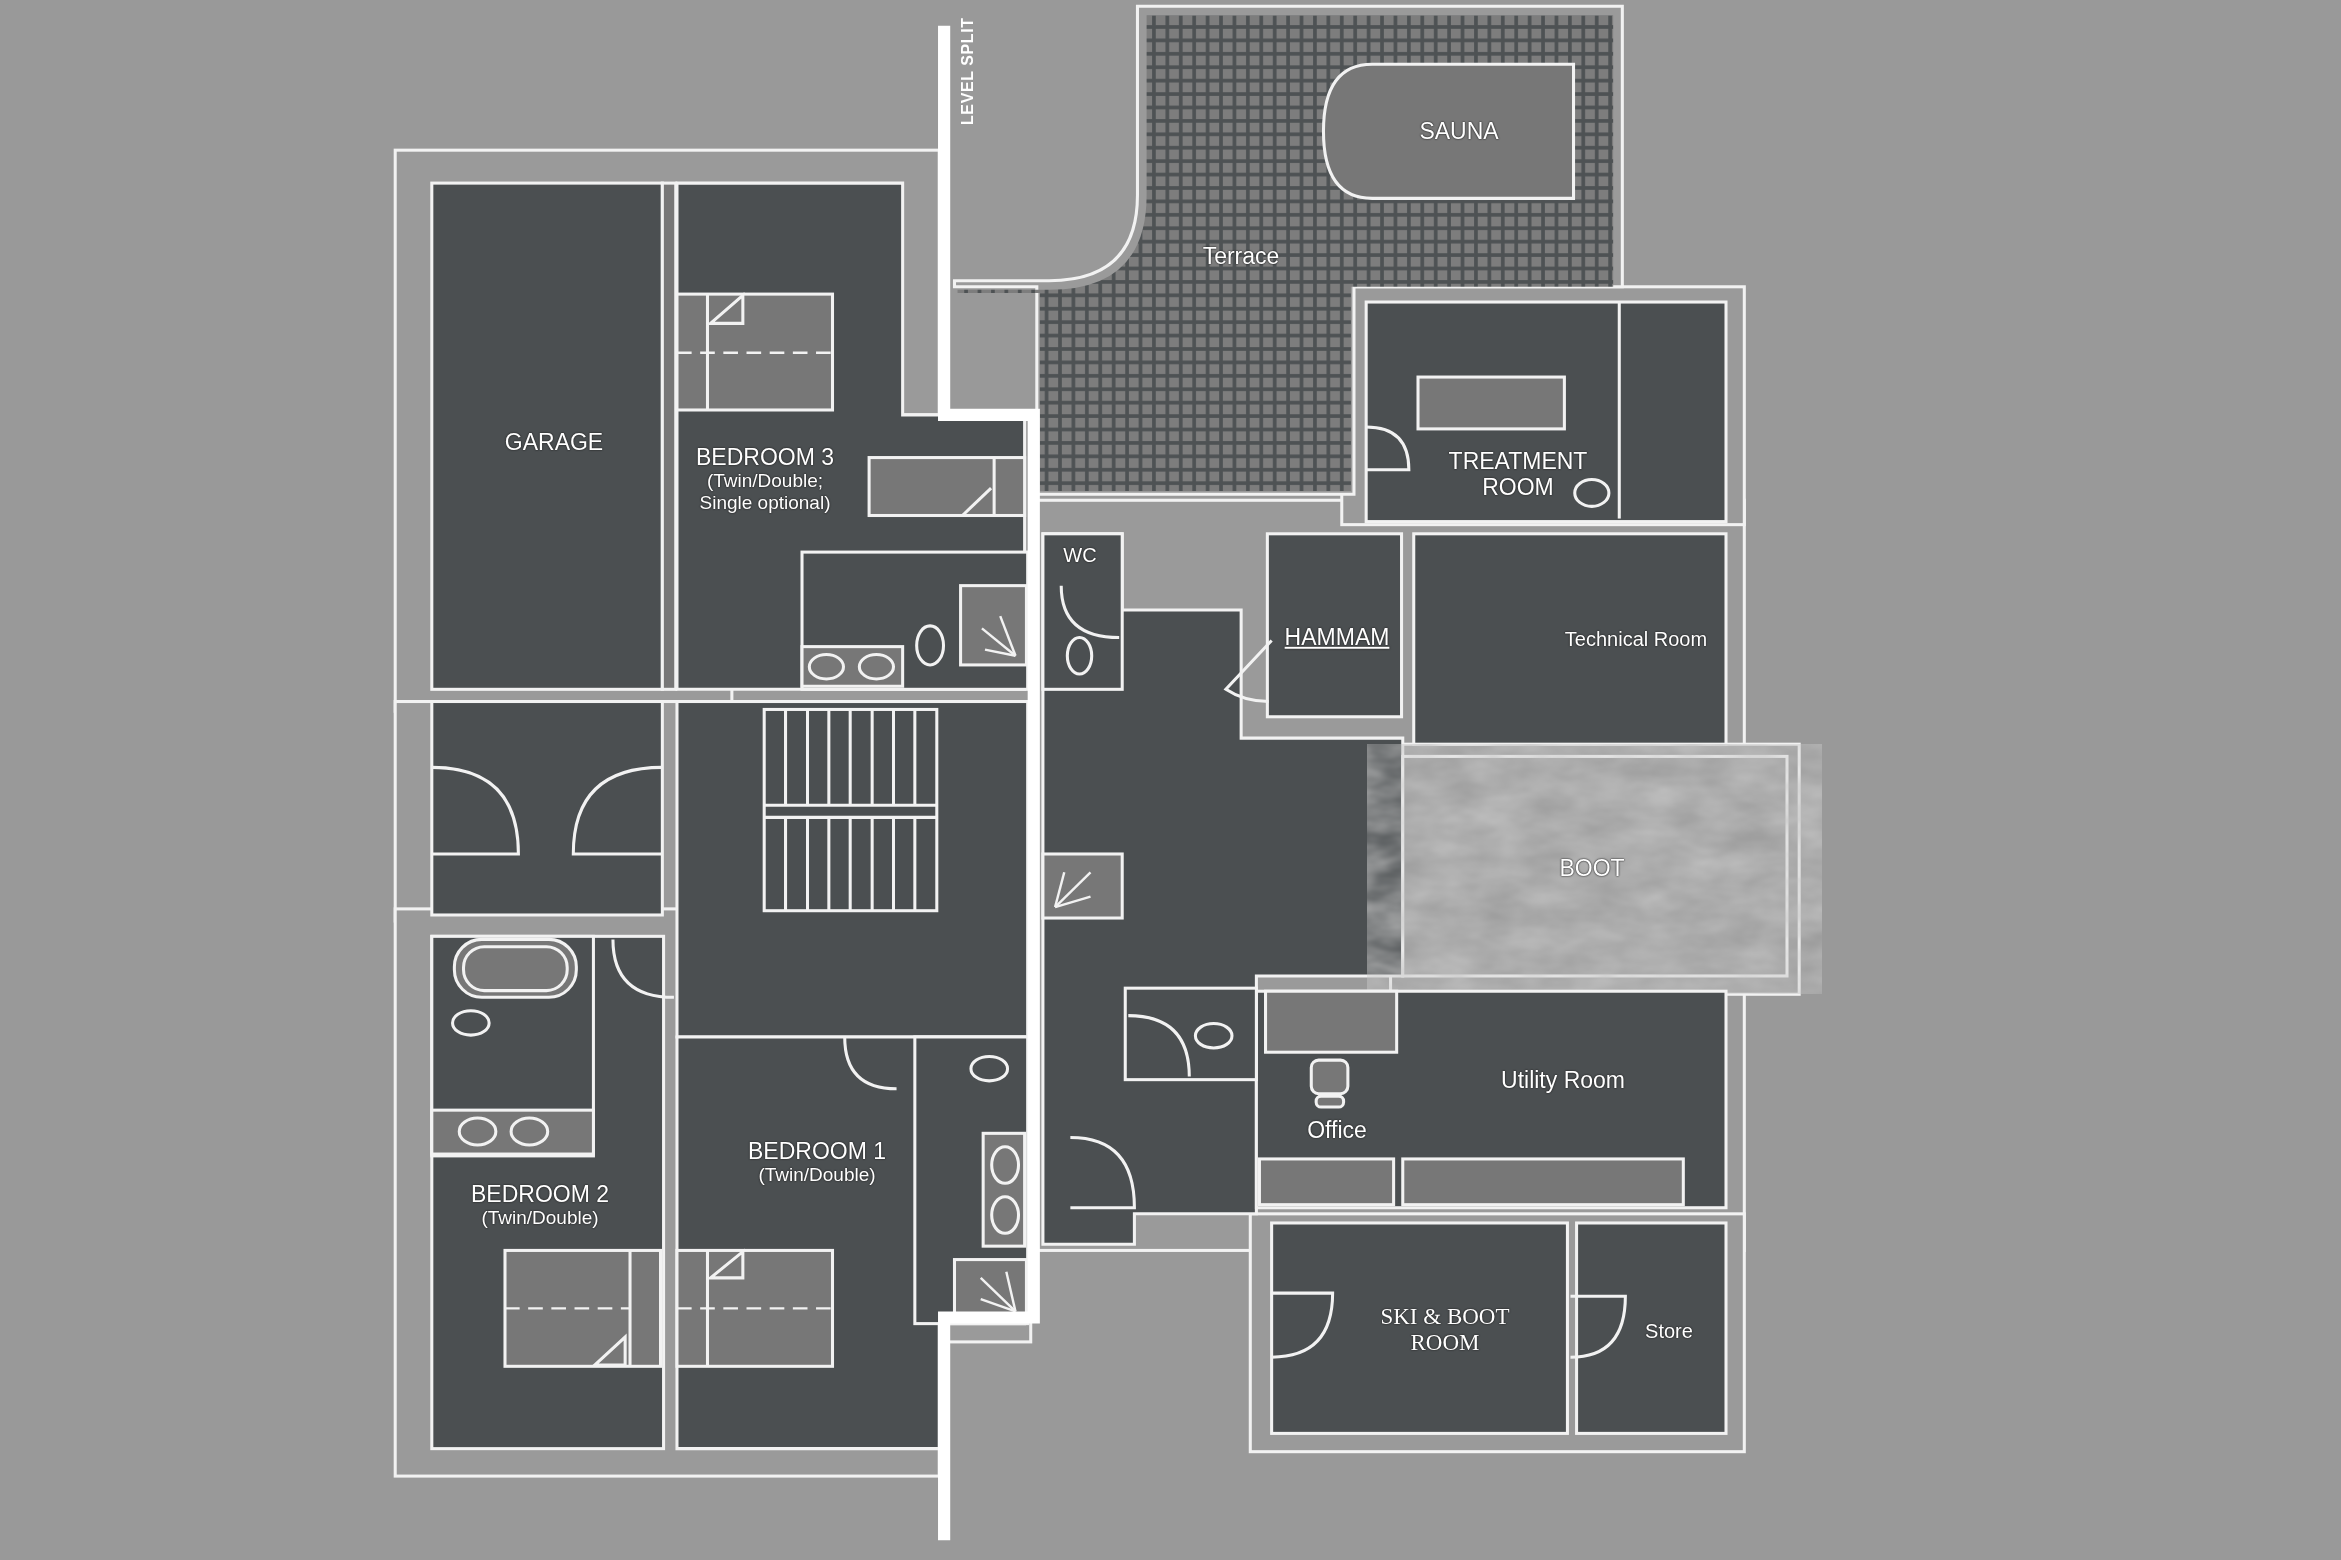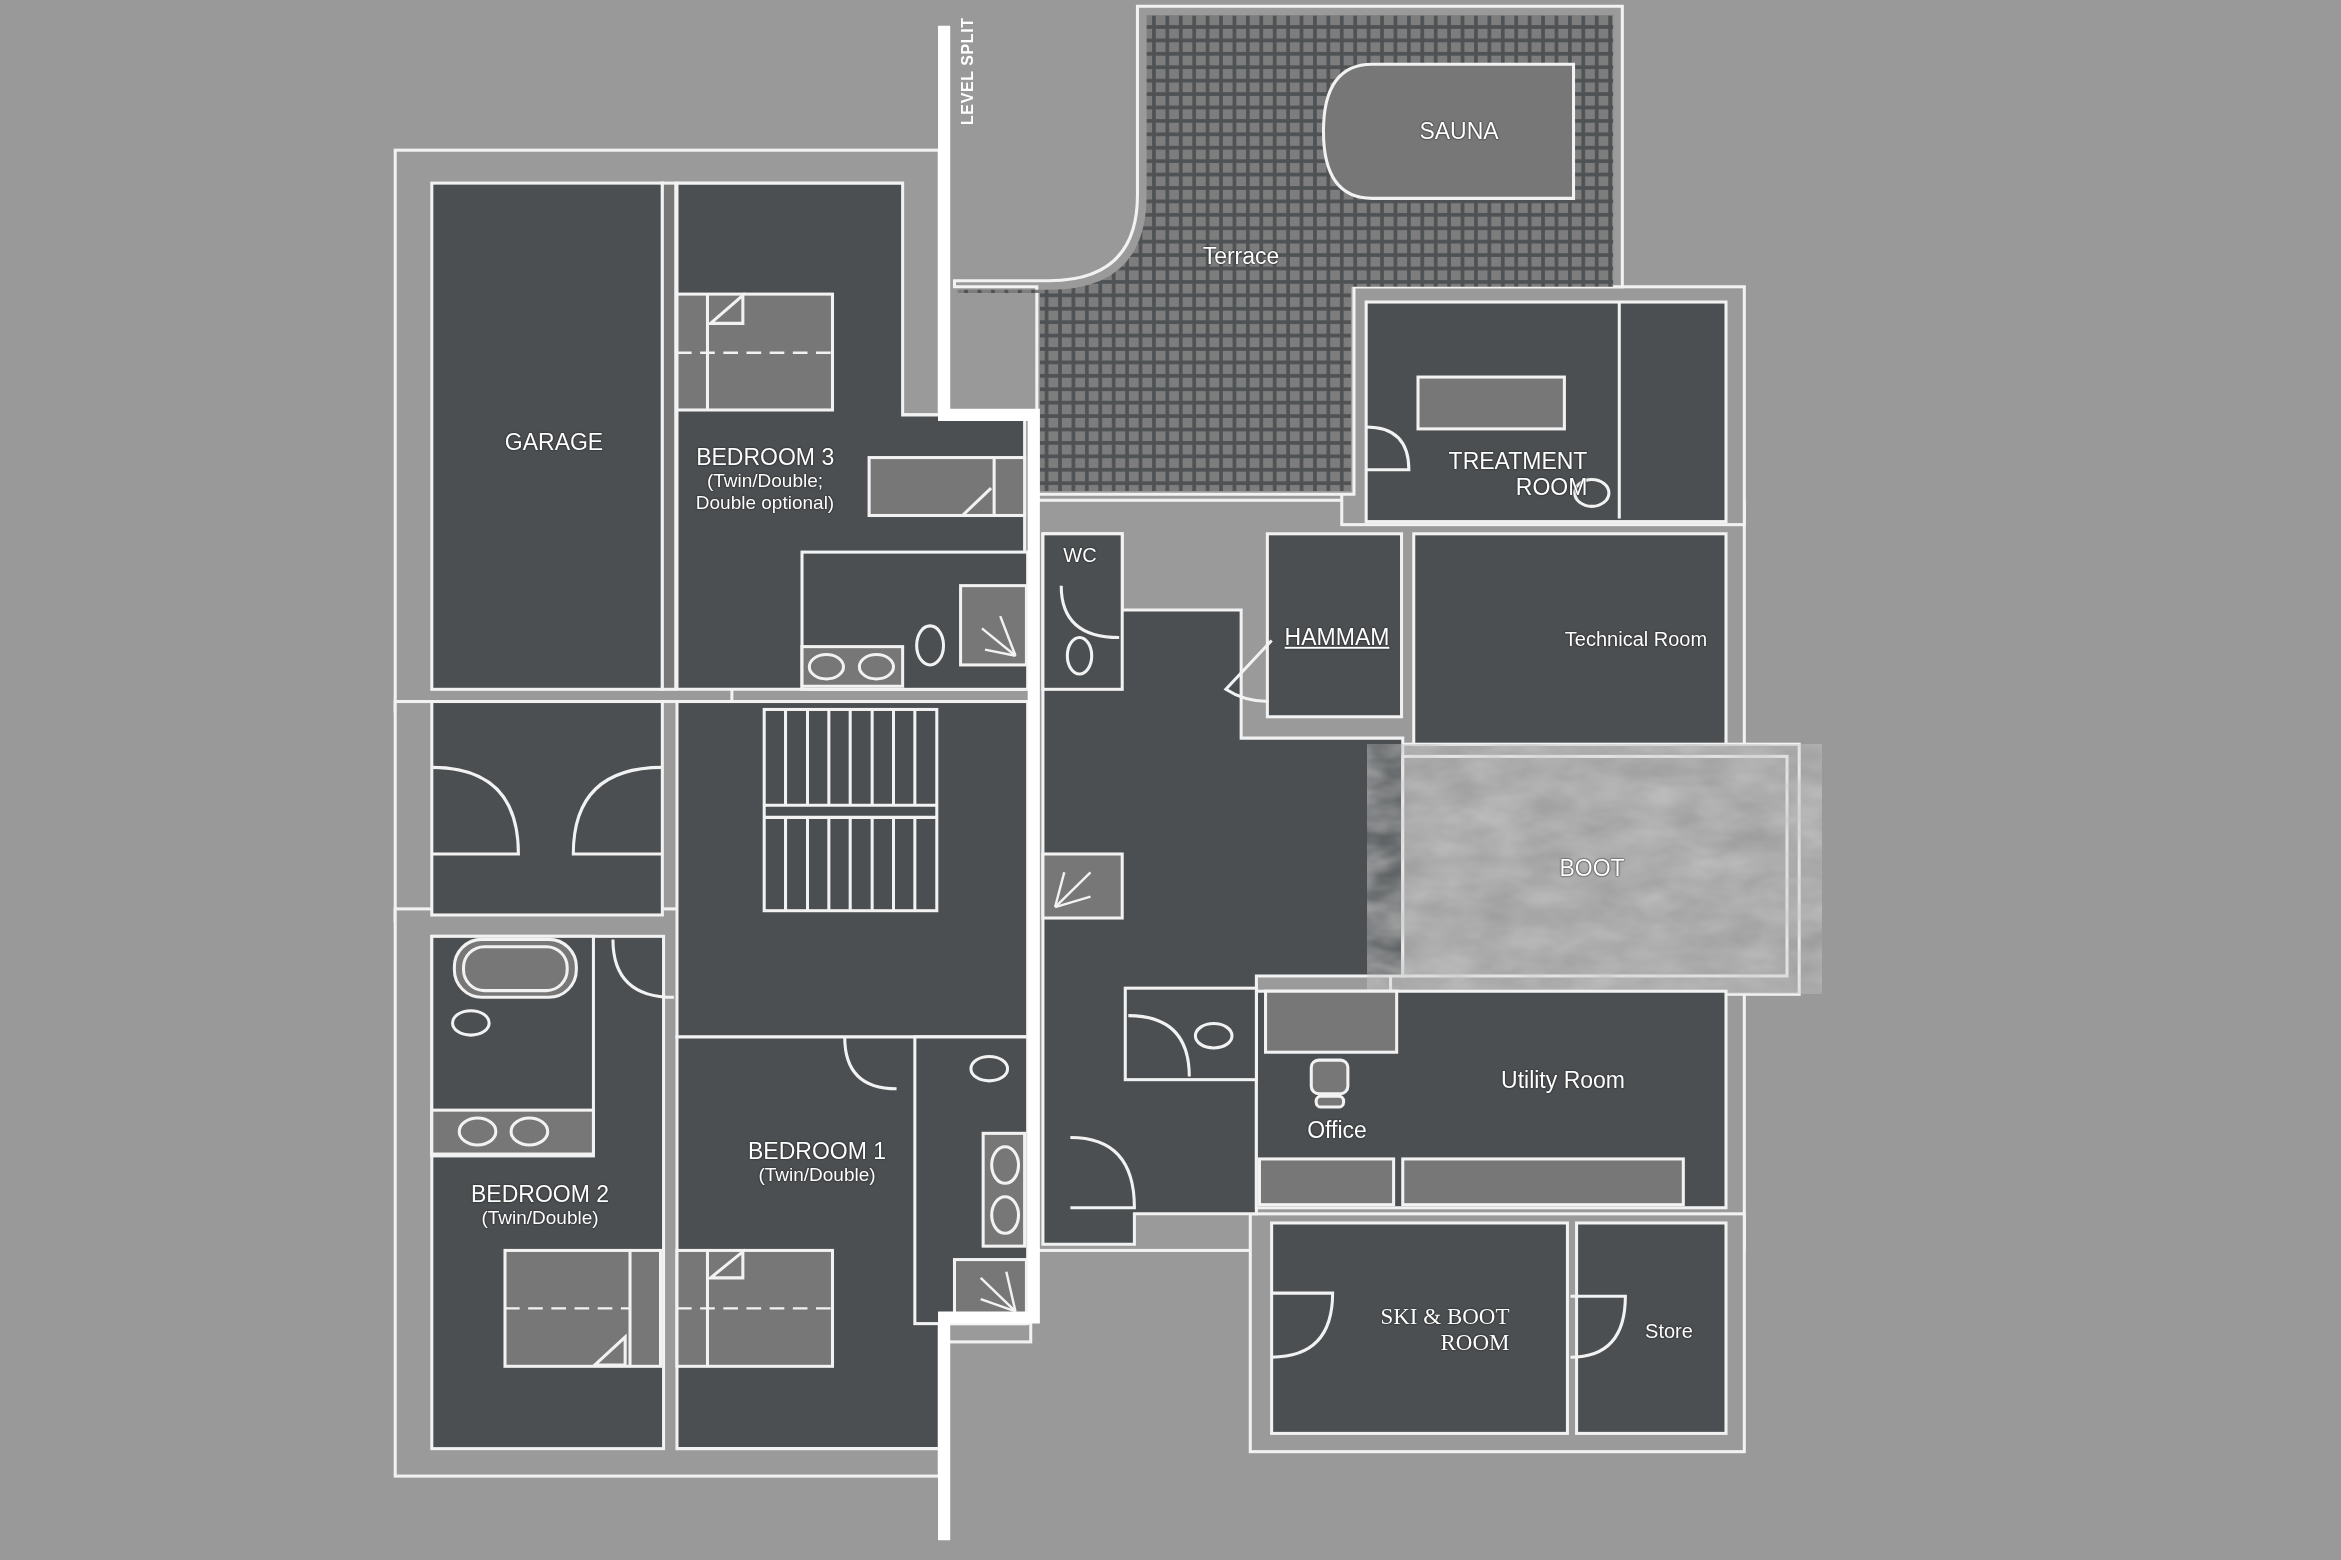--- a/index.html
+++ b/index.html
@@ -6,21 +6,21 @@
   body { width:2342px; height:1561px; overflow:hidden; position:relative; font-family:"Liberation Sans", sans-serif; }
   svg.plan { position:absolute; left:0; top:0; width:2342px; height:1561px; }
   .wall { fill:#9a9a9a; stroke:#f2f2f2; stroke-width:5; }
   .room { fill:#4b4f51; stroke:#f2f2f2; stroke-width:5; }
   .fixture { fill:#777777; stroke:#f2f2f2; stroke-width:5; }
   .line { stroke:#f2f2f2; stroke-width:5; fill:none; }
   .thin { stroke:#f2f2f2; stroke-width:4; fill:none; }
   .split { fill:#ffffff; }
   .label { position:absolute; color:#ffffff; text-align:center; transform:translate(-50%,-50%); white-space:nowrap; line-height:1.15;
            text-shadow:0 0 1.8px #222, 0 0 1.2px #222; }
-  .label .main { font-size:23px;text-align:right; }
+  .label .main { font-size:23px; }
   .label .sub { font-size:19px; }
   .label.small .main { font-size:20px; }
   .vertical { position:absolute; color:#fff; font-weight:bold; font-size:16px; letter-spacing:0.6px;
               transform-origin:left top; transform:rotate(-90deg); white-space:nowrap; }
 </style>
 </head>
 <body>
 
 <svg class="plan" viewBox="0 0 3840 2559" xmlns="http://www.w3.org/2000/svg">
   <defs>
@@ -193,21 +193,21 @@
 </svg>
 
 <div class="vertical" style="left:959px; top:125px;">LEVEL SPLIT</div>
 
 <div class="label" style="left:554px; top:442px;">
   <div class="main">GARAGE</div>
 </div>
 <div class="label" style="left:765px; top:479px;">
   <div class="main">BEDROOM 3</div>
   <div class="sub">(Twin/Double;</div>
-  <div class="sub">Double optional)</div>
+  <div class="sub">Single optional)</div>
 </div>
 <div class="label" style="left:540px; top:1205px;">
   <div class="main">BEDROOM 2</div>
   <div class="sub">(Twin/Double)</div>
 </div>
 <div class="label" style="left:817px; top:1162px;">
   <div class="main">BEDROOM 1</div>
   <div class="sub">(Twin/Double)</div>
 </div>
 <div class="label" style="left:1459px; top:131px;">

